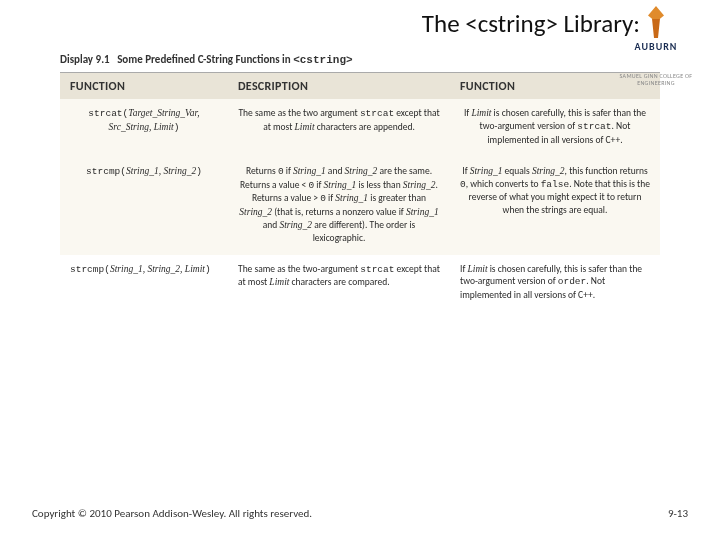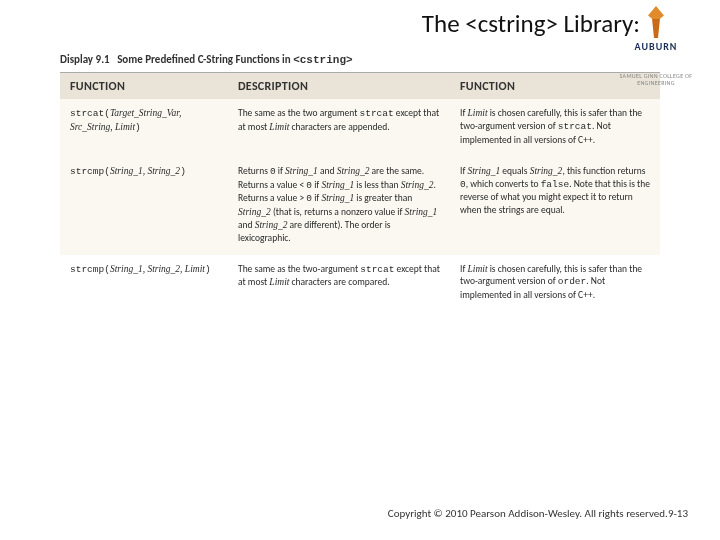--- a/index.html
+++ b/index.html
@@ -61,37 +61,37 @@
     font-size: 12px;
     letter-spacing: 0.3px;
     padding: 6px 10px;
     color: #333;
   }
   table.func td {
     vertical-align: top;
     padding: 8px 10px 10px 10px;
     line-height: 1.35;
   }
-  table.func tbody tr.shade td { background: #faf8f1; }
+  table.func tbody tr.shade td { background: #faf8f1; text-align: center; }
   table.func tbody tr.plain td { background: #ffffff; }
   .col-func { width: 28%; }
   .col-desc { width: 37%; }
   .col-caut { width: 35%; }
   .mono { font-family: 'Courier New', monospace; font-size: 9.5px; }
   .ital { font-style: italic; font-family: 'Times New Roman', serif; }
 
   .footer {
     position: absolute;
     bottom: 20px;
     left: 32px;
     right: 32px;
     font-size: 11px;
     color: #333;
     display: flex;
-    justify-content: flex-end;
+    justify-content: space-between;
   }
 </style>
 </head>
 <body>
 
 <div class="logo">
   <div class="torch"></div>
   <div class="uni">AUBURN</div>
   <div class="sub">SAMUEL GINN COLLEGE OF ENGINEERING</div>
 </div>

